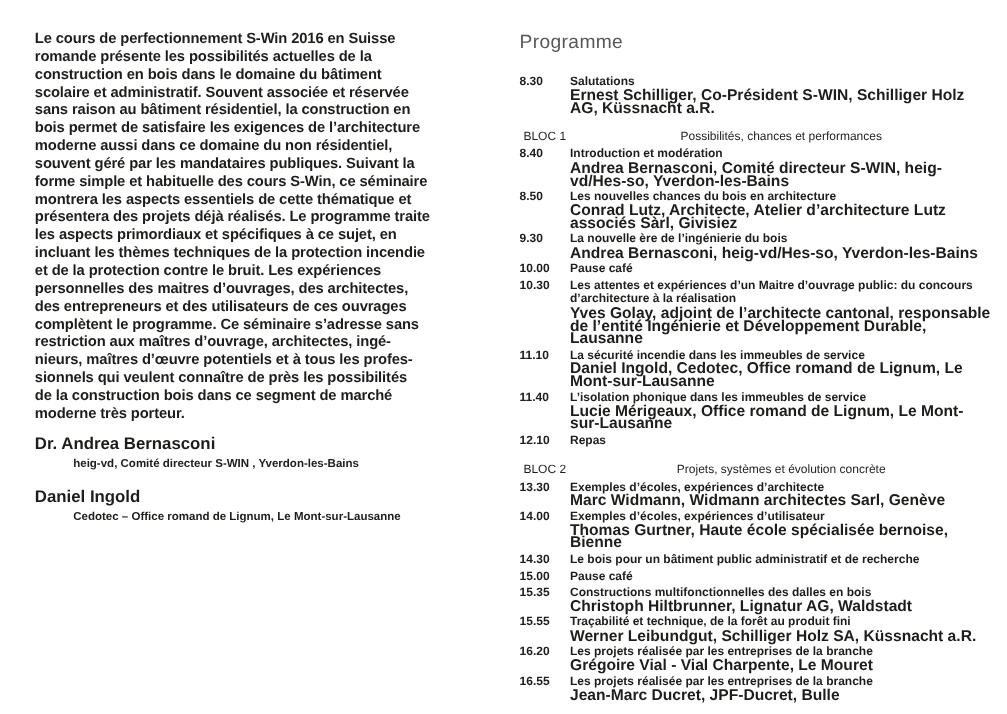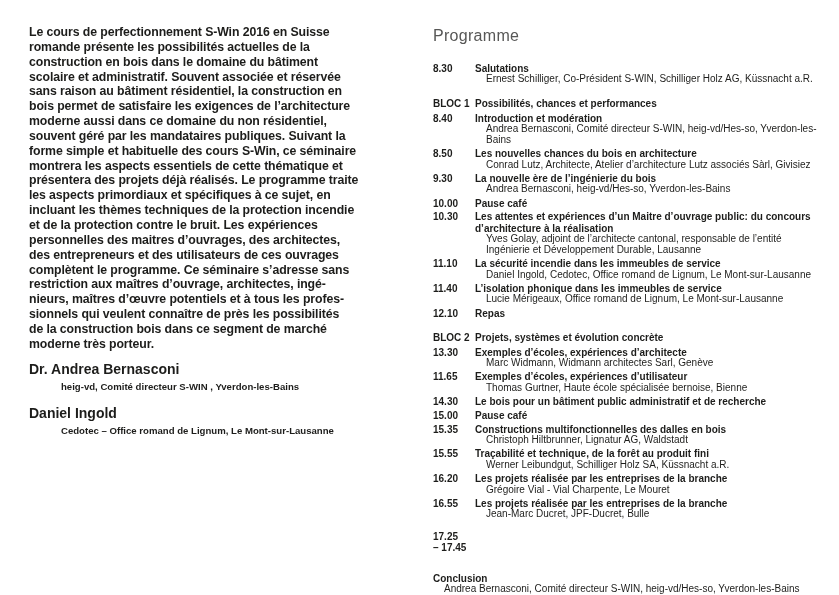--- a/index.html
+++ b/index.html
@@ -41,25 +41,25 @@
   .entry { display: flex; align-items: flex-start; margin-bottom: 2.5px; }
   .entry .time {
     flex: 0 0 42px;
     font-size: 10px;
     font-weight: 700;
     line-height: 11.4px;
     white-space: pre-line;      
   }
   .entry .body { flex: 1; min-width: 0; }
   .entry .title { font-size: 10px; font-weight: 700; line-height: 11.4px; }
-  .entry .speaker { font-size: 10px; font-weight: 400; line-height: 10.8px; margin-left: 11px; }
+  .entry .speaker { font-size: 13px; font-weight: 700; line-height: 10.8px; }
 
   .entry.kind-bloc { margin-top: 13px; margin-bottom: 3px; }
   .entry.kind-bloc .time,
-  .entry.kind-bloc .title { font-weight: 700; }
+  .entry.kind-bloc .title { font-weight: 400; text-align: center; }
 
   .entry.kind-conclusion { margin-top: 11px; flex-direction: column; }
 </style>
 </head>
 <body>
 
 <div class="page">
 
   <div class="left-col">
     <p class="intro">Le cours de perfectionnement S-Win 2016 en Suisse
@@ -181,21 +181,21 @@
           </div>
         </div>
         <div class="entry kind-session">
           <div class="time">13.30</div>
           <div class="body">
             <div class="title">Exemples d’écoles, expériences d’architecte</div>
             <div class="speaker">Marc Widmann, Widmann architectes Sarl, Genève</div>
           </div>
         </div>
         <div class="entry kind-session">
-          <div class="time">11.65</div>
+          <div class="time">14.00</div>
           <div class="body">
             <div class="title">Exemples d’écoles, expériences d’utilisateur</div>
             <div class="speaker">Thomas Gurtner, Haute école spécialisée bernoise, Bienne</div>
           </div>
         </div>
         <div class="entry kind-session">
           <div class="time">14.30</div>
           <div class="body">
             <div class="title">Le bois pour un bâtiment public administratif et de recherche</div>
           </div>

